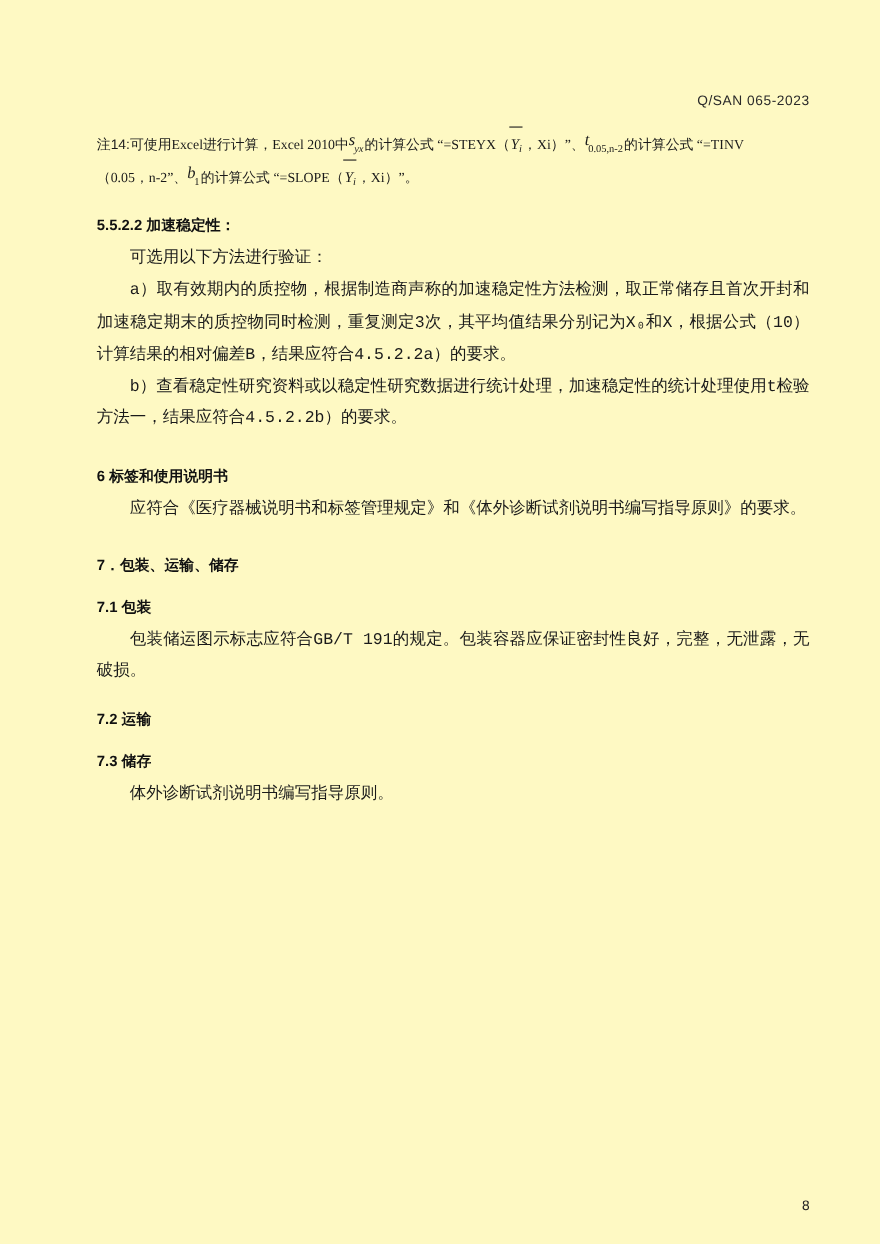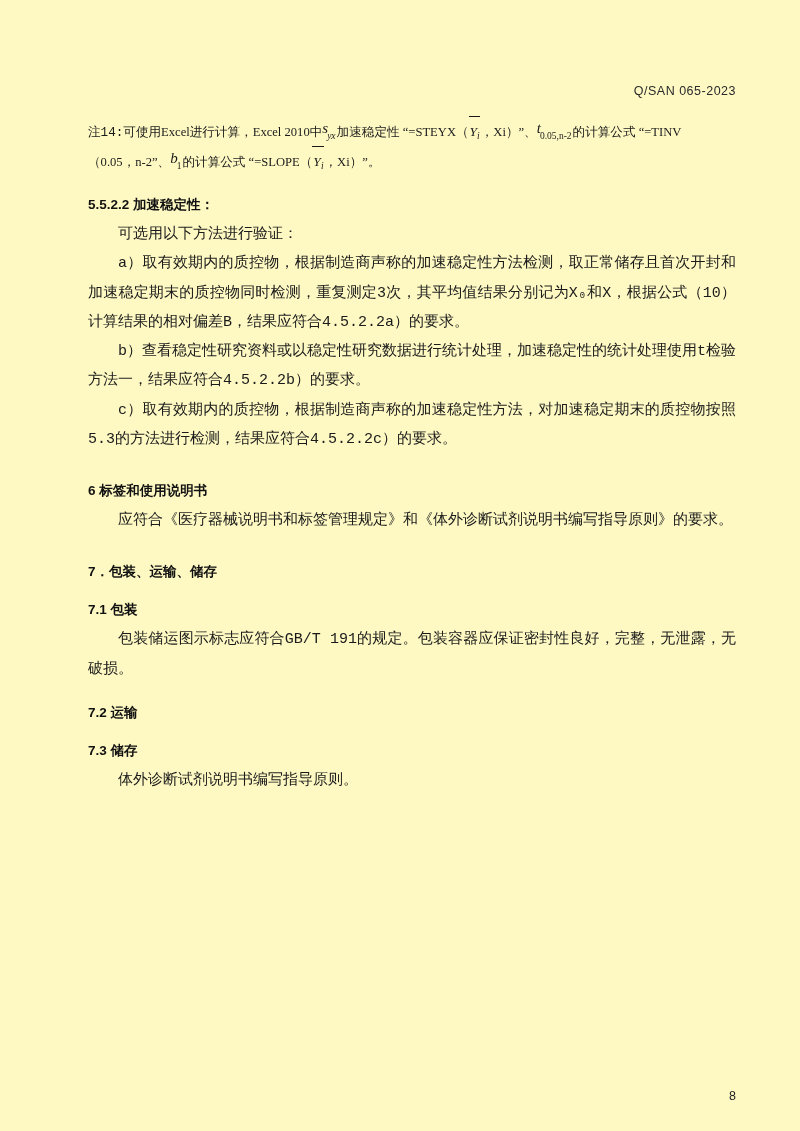--- a/index.html
+++ b/index.html
@@ -39,21 +39,21 @@
     margin-bottom: 18px;
   }
   .note {
     font-size: 12.6px;
     line-height: 2.0;
     text-align: justify;
     font-family: "Liberation Serif", serif;
     color: #1a1a1a;
   }
   .note .lbl {
-    font-family: Liberation Mono, monospace;
+    font-family: Liberation Sans, sans-serif;
   }
   
   .var {
     font-style: italic;
     font-family: "Liberation Serif", serif;
     font-size: 15px;
     position: relative;
     top: -3px;
   }
   .sub {
@@ -121,29 +121,28 @@
 </head>
 <body>
 
 <div class="page">
 
   <div class="content">
 
     <div class="header-right">Q/SAN 065-2023</div>
 
     <div class="note">
-      <span class="lbl">注14:</span><span>可使用Excel进行计算，Excel 2010中</span><span class="var">s</span><span class="sub">yx</span><span>加速稳定性 “=STEYX（</span><span class="ybar"><span>Y</span><span class="yi">i</span></span><span>，Xi）”、</span><span class="var">t</span><span class="subn">0.05,n-2</span><span>的计算公式 “=TINV</span><br>
+      <span class="lbl">注14:</span><span>可使用Excel进行计算，Excel 2010中</span><span class="var">s</span><span class="sub">yx</span><span>的计算公式 “=STEYX（</span><span class="ybar"><span>Y</span><span class="yi">i</span></span><span>，Xi）”、</span><span class="var">t</span><span class="subn">0.05,n-2</span><span>的计算公式 “=TINV</span><br>
       <span>（0.05，n-2”、</span><span class="var">b</span><span class="subn">1</span><span>的计算公式 “=SLOPE（</span><span class="ybar"><span>Y</span><span class="yi">i</span></span><span>，Xi）”。</span>
     </div>
 
     <h2 class="sec">5.5.2.2 加速稳定性：</h2>
     <p class="body">可选用以下方法进行验证：</p>
     <p class="body">a）取有效期内的质控物，根据制造商声称的加速稳定性方法检测，取正常储存且首次开封和加速稳定期末的质控物同时检测，重复测定3次，其平均值结果分别记为X₀和X，根据公式（10）计算结果的相对偏差B，结果应符合4.5.2.2a）的要求。</p>
     <p class="body">b）查看稳定性研究资料或以稳定性研究数据进行统计处理，加速稳定性的统计处理使用t检验方法一，结果应符合4.5.2.2b）的要求。</p>
-    <p class="body">c）取有效期内的质控物，根据制造商声称的加速稳定性方法，对加速稳定期末的质控物按照5.3的方法进行检测，结果应符合4.5.2.2c）的要求。</p>
 
     <h2 class="sec spaced">6  标签和使用说明书</h2>
     <p class="body">应符合《医疗器械说明书和标签管理规定》和《体外诊断试剂说明书编写指导原则》的要求。</p>
 
     <h2 class="sec spaced">7．包装、运输、储存</h2>
 
     <h2 class="sec">7.1 包装</h2>
     <p class="body">包装储运图示标志应符合GB/T 191的规定。包装容器应保证密封性良好，完整，无泄露，无破损。</p>
 
     <h2 class="sec">7.2 运输</h2>

